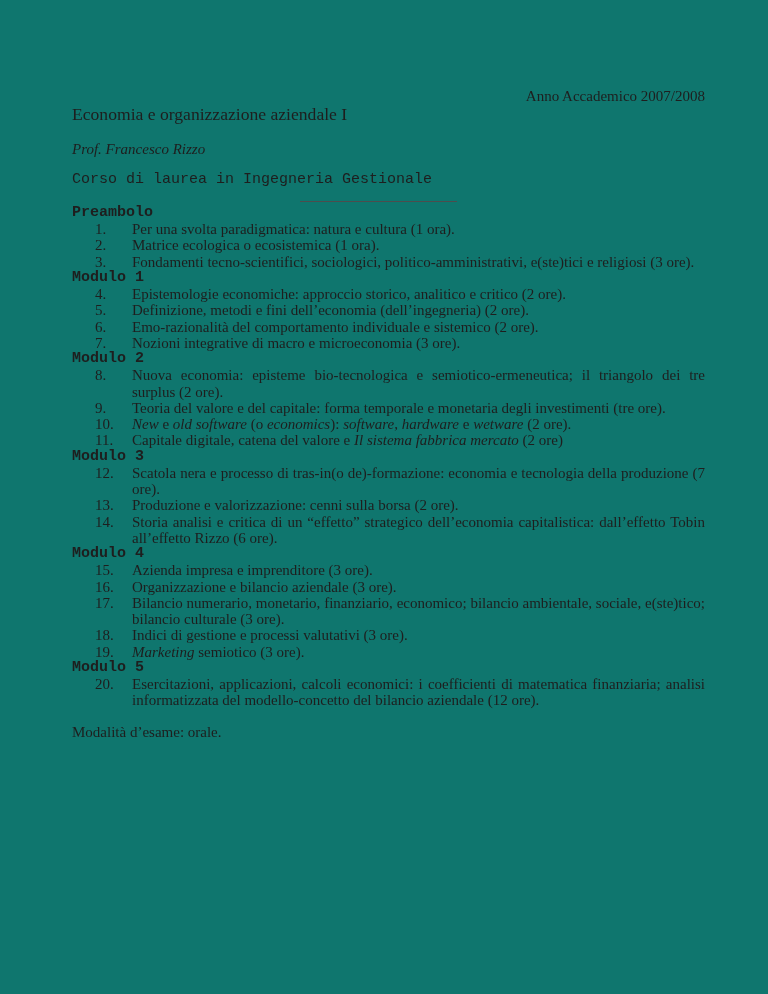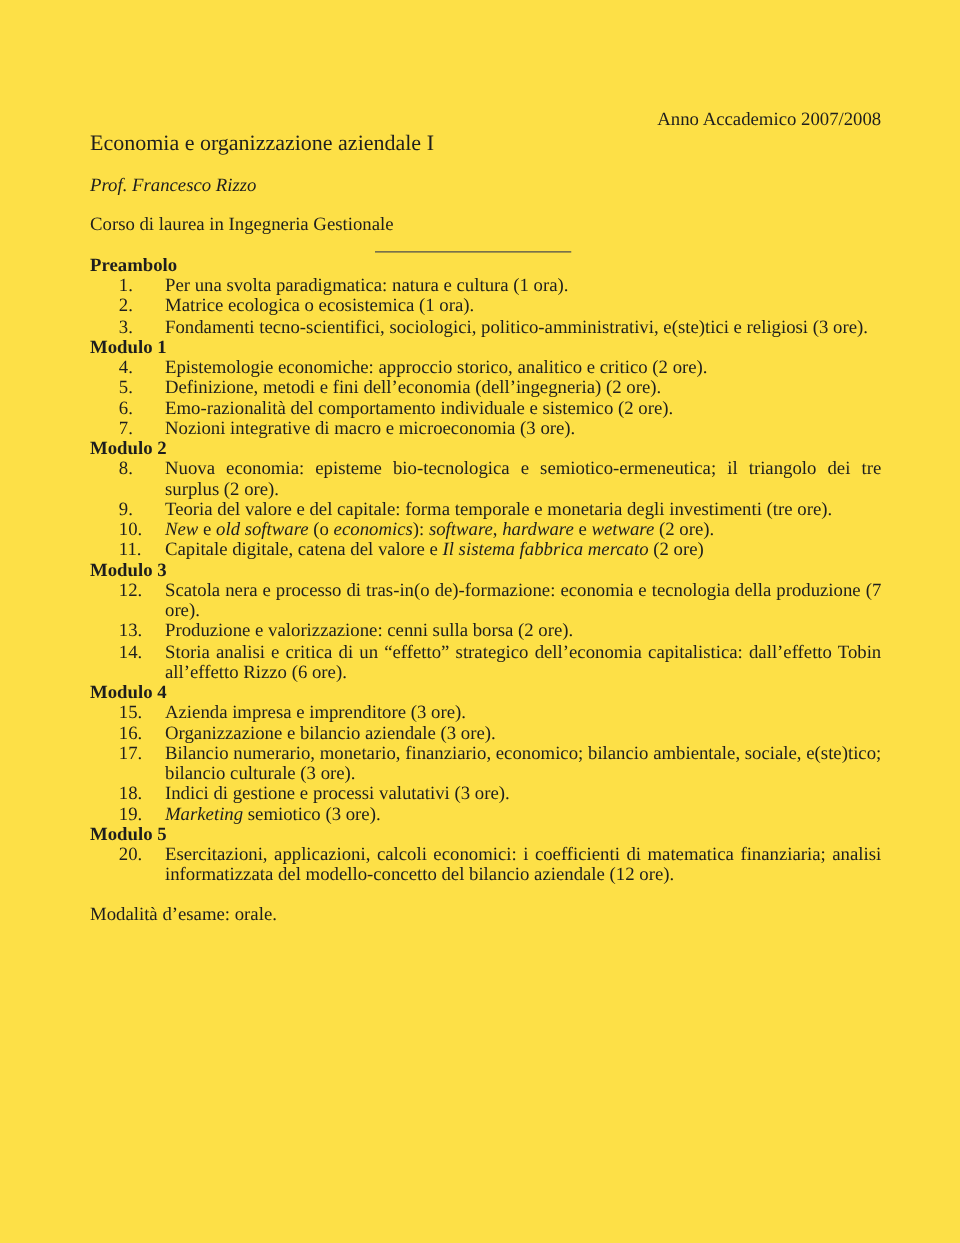--- a/index.html
+++ b/index.html
@@ -1,46 +1,46 @@
 <!DOCTYPE html>
 <html><head>
 <meta charset="utf-8">
 <style>
   html, body { margin: 0; padding: 0; background: #ffffff; }
   .page {
     position: relative;
     width: 768px;
     height: 994px;
-    background: #fde047;
+    background: #0f766e;
     font-family: "Liberation Serif", "DejaVu Serif", serif;
     font-size: 15px;
     line-height: 16.25px;
     color: #1e1e1e;
     overflow: hidden;
   }
   .content {
     position: absolute;
     left: 72px;
     top: 0;
     width: 633px;
     padding-top: 88px;
   }
   .anno { text-align: right; }
   .doc-title { font-size: 17.6px; line-height: 21px; }
   .prof { margin-top: 16px; font-style: italic; }
-  .corso { margin-top: 14.5px; }
+  .corso { margin-top: 14.5px; font-family: Liberation Mono, monospace; }
   .rule-row { height: 13px; }
   .rule {
     width: 157px;
     margin-left: 228px;
     height: 13px;
     border-bottom: 1px solid #4d4d4d;
   }
   .syllabus { margin-top: 3.5px; }
-  .heading { font-weight: bold; }
+  .heading { font-weight: bold; font-family: Liberation Mono, monospace; }
   .item { display: flex; padding-left: 23px; }
   .num { flex: 0 0 37px; }
   .itext {
     flex: 1;
     text-align: justify;
     text-align-last: left;
     hyphens: none;
   }
   .itext i { }
   .exam { margin-top: 15px; }

